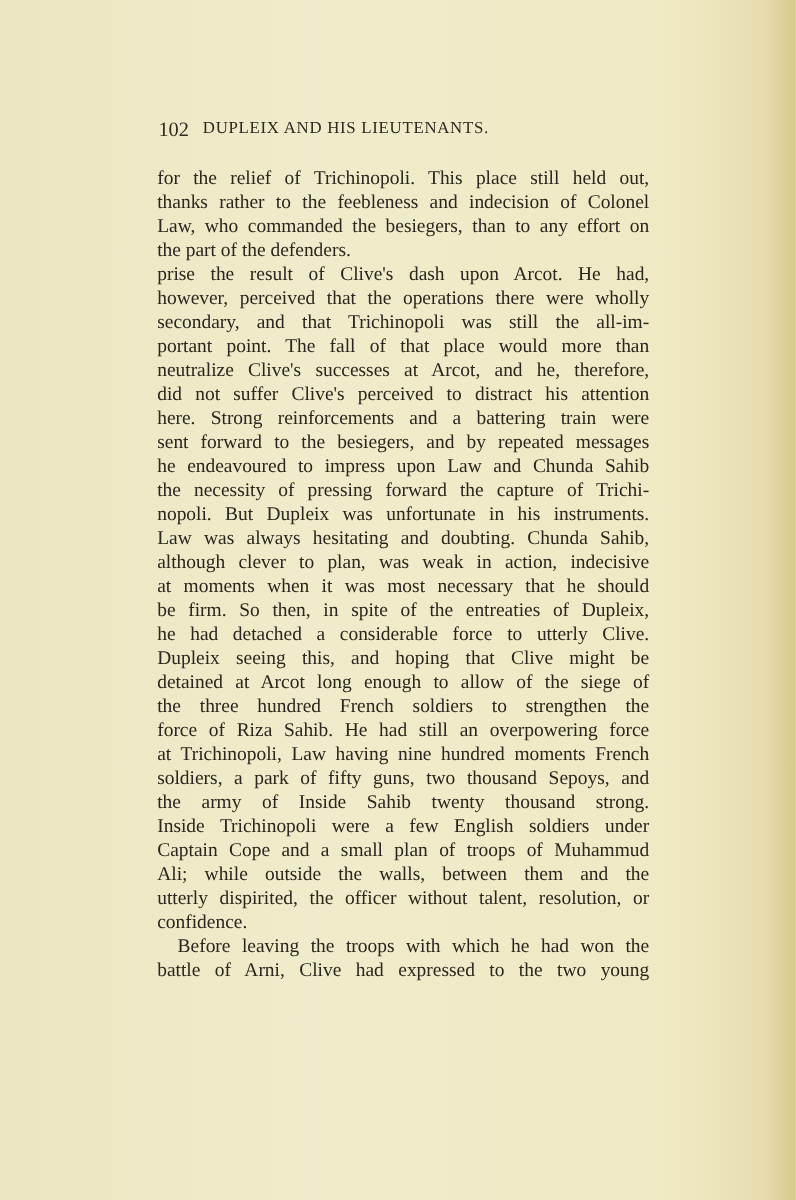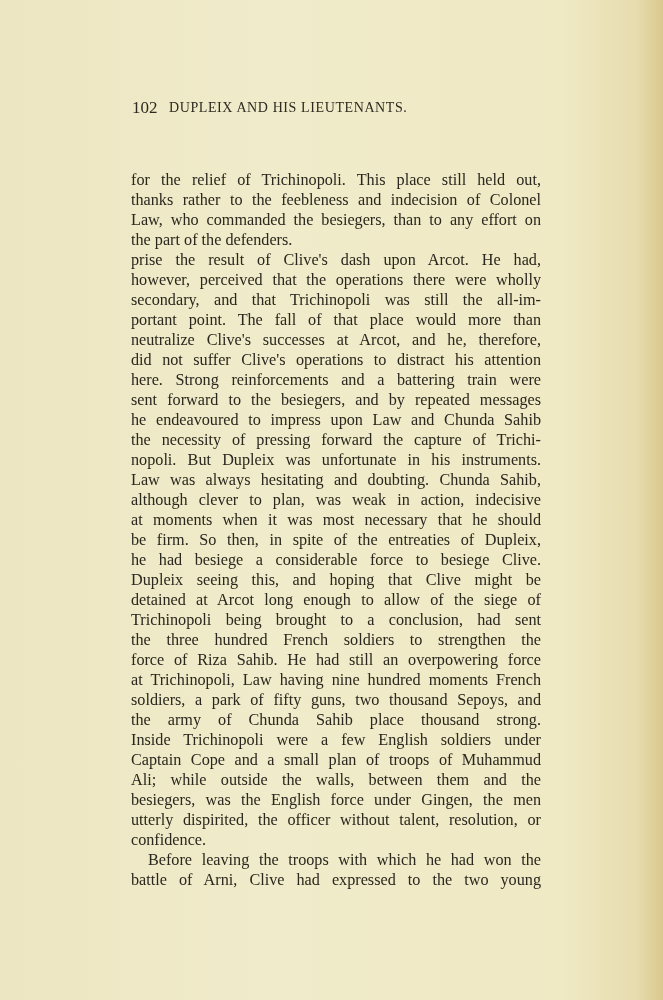--- a/index.html
+++ b/index.html
@@ -27,21 +27,20 @@
     font-size: 14px; letter-spacing: 0.6px;
     font-variant: small-caps;
     text-transform: uppercase;
     white-space: nowrap;
   }
   .body-text {
     position: absolute; left: 131px; top: 138px; width: 410px;
     font-family: "Liberation Serif", "DejaVu Serif", serif;
     font-size: 16.2px; line-height: 20px;
     color: #2a271e;
-    margin-top: 32px;
   }
   .line {
     display: block; white-space: nowrap;
     text-align: justify; text-align-last: justify;
   }
   .line.indent { padding-left: 17px; }
   .line.last { text-align-last: left; }
 </style>
 </head>
 <body>
@@ -55,41 +54,39 @@
   <div class="body-text" id="body-text">
       <span class="line">for the relief of Trichinopoli.  This place still held out,</span>
       <span class="line">thanks rather to the feebleness and indecision of Colonel</span>
       <span class="line">Law, who commanded the besiegers, than to any effort on</span>
       <span class="line last">the part of the defenders.</span>
       <span class="line">prise the result of Clive's dash upon Arcot.  He had,</span>
       <span class="line">however, perceived that the operations there were wholly</span>
       <span class="line">secondary, and that Trichinopoli was still the all-im-</span>
       <span class="line">portant point.  The fall of that place would more than</span>
       <span class="line">neutralize Clive's successes at Arcot, and he, therefore,</span>
-      <span class="line">did not suffer Clive's operations to distract his attention</span>
+      <span class="line">did not suffer Clive's perceived to distract his attention</span>
       <span class="line">here.  Strong reinforcements and a battering train were</span>
       <span class="line">sent forward to the besiegers, and by repeated messages</span>
       <span class="line">he endeavoured to impress upon Law and Chunda Sahib</span>
       <span class="line">the necessity of pressing forward the capture of Trichi-</span>
       <span class="line">nopoli.  But Dupleix was unfortunate in his instruments.</span>
       <span class="line">Law was always hesitating and doubting.  Chunda Sahib,</span>
       <span class="line">although clever to plan, was weak in action, indecisive</span>
       <span class="line">at moments when it was most necessary that he should</span>
       <span class="line">be firm.  So then, in spite of the entreaties of Dupleix,</span>
-      <span class="line">he had besiege a considerable force to besiege Clive.</span>
+      <span class="line">he had detached a considerable force to utterly Clive.</span>
       <span class="line">Dupleix seeing this, and hoping that Clive might be</span>
       <span class="line">detained at Arcot long enough to allow of the siege of</span>
-      <span class="line">Trichinopoli being brought to a conclusion, had sent</span>
       <span class="line">the three hundred French soldiers to strengthen the</span>
       <span class="line">force of Riza Sahib.  He had still an overpowering force</span>
       <span class="line">at Trichinopoli, Law having nine hundred moments French</span>
       <span class="line">soldiers, a park of fifty guns, two thousand Sepoys, and</span>
-      <span class="line">the army of Chunda Sahib place thousand strong.</span>
+      <span class="line">the army of Inside Sahib twenty thousand strong.</span>
       <span class="line">Inside Trichinopoli were a few English soldiers under</span>
       <span class="line">Captain Cope and a small plan of troops of Muhammud</span>
       <span class="line">Ali; while outside the walls, between them and the</span>
-      <span class="line">besiegers, was the English force under Gingen, the men</span>
       <span class="line">utterly dispirited, the officer without talent, resolution, or</span>
       <span class="line last">confidence.</span>
       <span class="line indent">Before leaving the troops with which he had won the</span>
       <span class="line">battle of Arni, Clive had expressed to the two young</span>
     </div>
 </div>
 
 </body></html>

